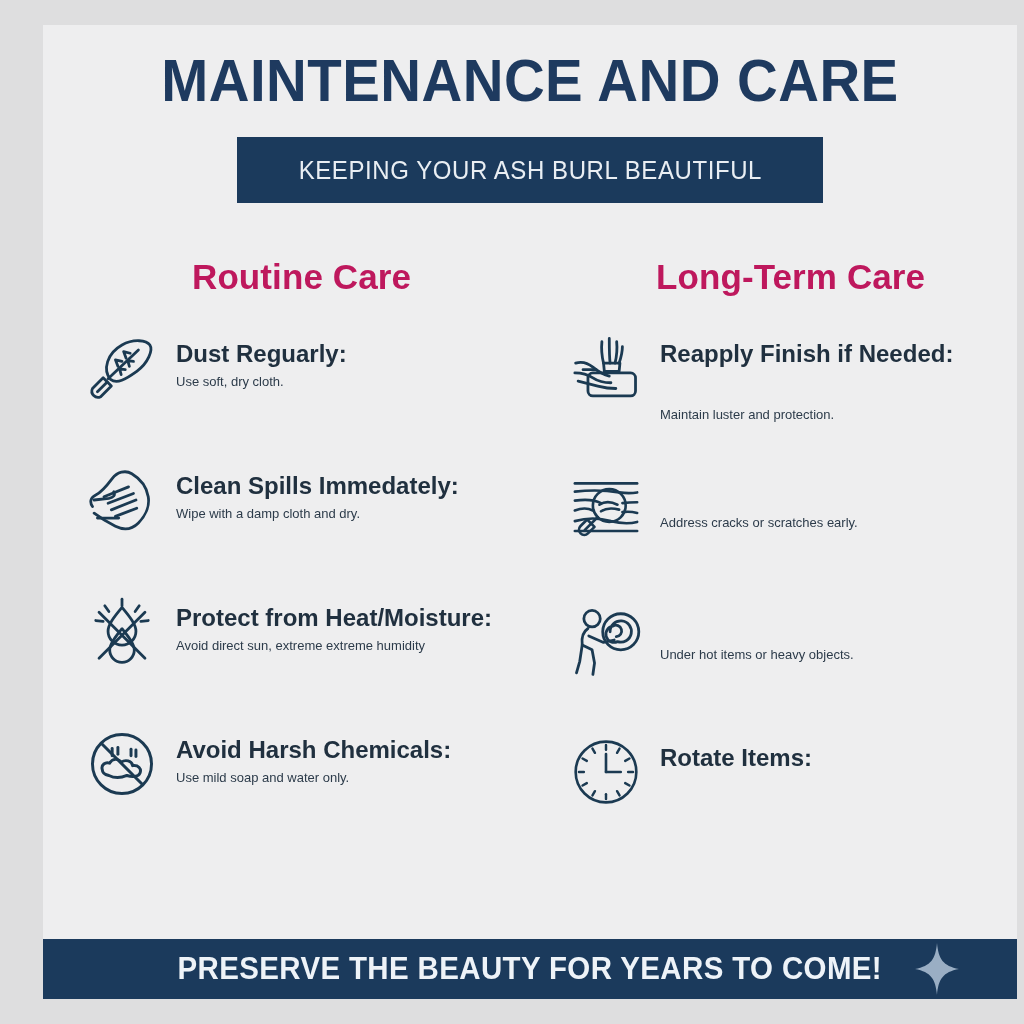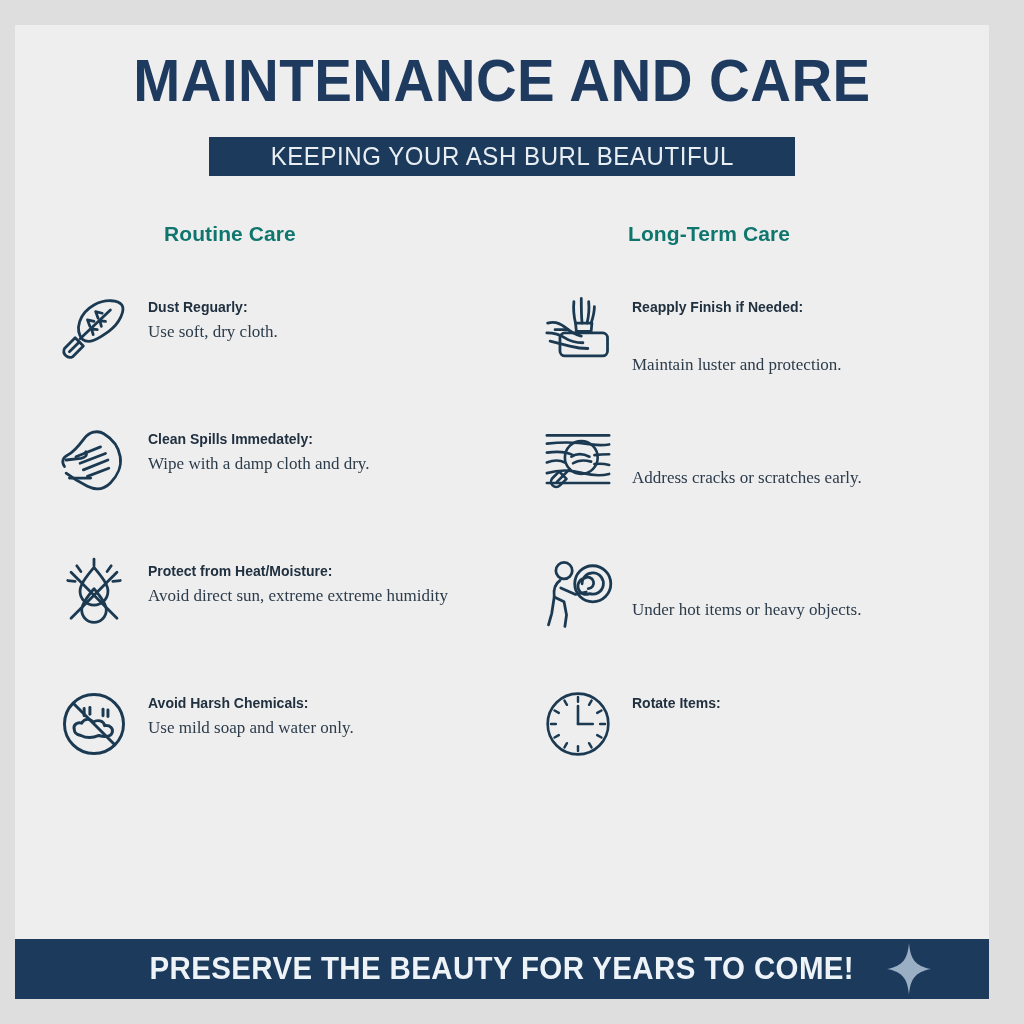--- a/index.html
+++ b/index.html
@@ -12,21 +12,21 @@
     width: 1024px;
     height: 1024px;
     overflow: hidden;
     font-family: "Liberation Sans", sans-serif;
     -webkit-font-smoothing: antialiased;
   }
 
   
   .poster {
     position: absolute;
-    left: 15px;
+    left: 43px;
     top: 25px;
     width: 974px;
     height: 974px;
     background: #eeeeef;
     box-sizing: border-box;
     display: flex;
     flex-direction: column;
   }
 
   
@@ -39,23 +39,23 @@
     font-family: "Liberation Sans Narrow", "Liberation Sans", sans-serif;
     font-weight: bold;
     font-size: 60px;
     line-height: 1.0;
     letter-spacing: 0.5px;
     color: #1e3a5f;
     margin: 0;
     transform: scaleX(0.94);
   }
   .subtitle-bar {
-    margin: 26px auto 8px auto;
+    margin: 26px auto 16px auto;
     width: 586px;
-    height: 39px;
+    height: 66px;
     background: #1b3a5c;
     display: flex;
     align-items: center;
     justify-content: center;
   }
   .subtitle-text {
     font-family: "Liberation Sans Narrow", "Liberation Sans", sans-serif;
     font-size: 25px;
     font-weight: 400;
     letter-spacing: 0.6px;
@@ -72,25 +72,25 @@
     box-sizing: border-box;
   }
   .column {
     flex: 1 1 50%;
     box-sizing: border-box;
   }
   .col-left  { padding-left: 25px;  }
   .col-right { padding-left: 22px; }
 
   .col-heading {
-    font-size: 21px;
+    font-size: 35px;
     font-weight: bold;
-    color: #0f766e;
+    color: #be185d;
     letter-spacing: 0.1px;
-    margin: 0 0 34px 124px;
+    margin: 0 0 23px 124px;
   }
   .col-right .col-heading { margin-left: 104px; }
 
   .item {
     display: flex;
     align-items: flex-start;
     margin-bottom: 36px;
     min-height: 96px;
   }
   .item-icon {
@@ -103,34 +103,33 @@
   .item-icon svg {
     display: block;
     width: 82px;
     height: 82px;
   }
   .item-text {
     padding-top: 18px;
     flex: 1 1 auto;
   }
   .item-title {
-    font-size: 14px;
+    font-size: 24px;
     font-weight: bold;
     color: #20303f;
     line-height: 1.34;
     margin: 0;
   }
   .item-desc {
-    font-size: 17px;
+    font-size: 13px;
     font-weight: 400;
     color: #2c3b4a;
     line-height: 1.36;
     margin: 3px 0 0 0;
     max-width: 330px;
-    font-family: Liberation Serif, serif;
   }
   .col-right .item-desc { max-width: 320px; margin-top: 36px; }
 
   
   .footer {
     flex: 0 0 auto;
     height: 60px;
     background: #1b3a5c;
     display: flex;
     align-items: center;

